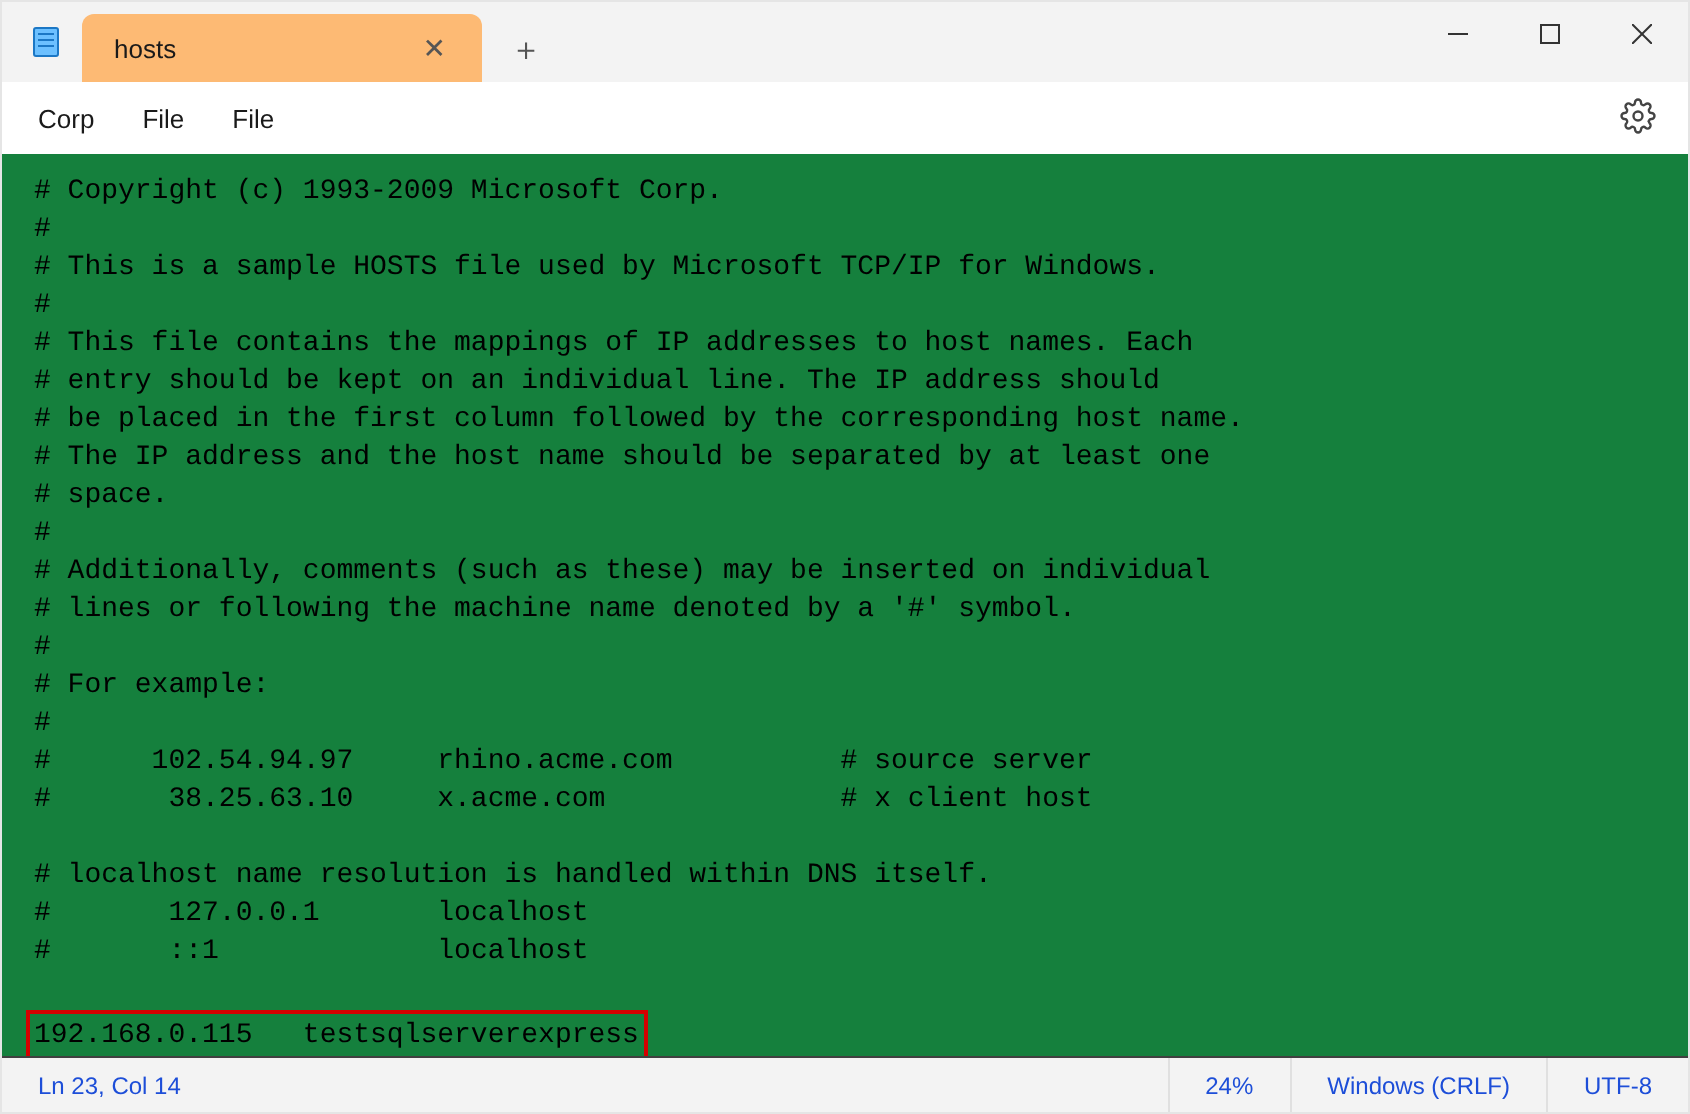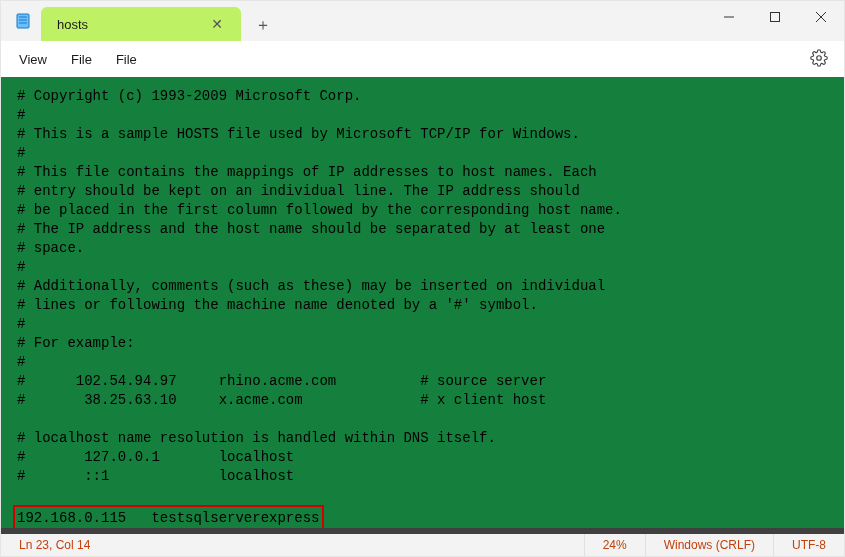--- a/index.html
+++ b/index.html
@@ -31,21 +31,21 @@
     align-items: flex-end;
     height: 100%;
   }
   .tab {
     display: flex;
     align-items: center;
     gap: 10px;
     height: 34px;
     margin-top: 6px;
     padding: 0 14px 0 16px;
-    background: #bef264;
+    background: #fdba74;
     border-top-left-radius: 6px;
     border-top-right-radius: 6px;
     font-size: 13px;
     cursor: pointer;
     min-width: 200px;
     justify-content: space-between;
   }
   .tab .close-x {
     font-size: 14px;
     color: #555;
@@ -105,23 +105,23 @@
     border: 2px solid #d40000;
     padding: 2px 3px 1px 2px;
     margin-left: -4px;
   }
 
   .statusbar {
     display: flex;
     align-items: center;
     height: 28px;
     background: #f3f3f3;
-    border-top: 6px solid #404040;
+    border-top: 1px solid #404040;
     font-size: 12px;
-    color: #c2410c;
+    color: #1d4ed8;
   }
   .status-cell {
     padding: 0 18px;
     height: 100%;
     display: flex; align-items: center;
     cursor: default;
   }
   .status-cell.sep { border-left: 1px solid #e0e0e0; }
   .statusbar .grow { flex: 1; }
 </style>
@@ -158,21 +158,21 @@
     <div class="win-btn close">
       <svg width="10" height="10" viewBox="0 0 10 10">
           <line x1="0" y1="0" x2="10" y2="10" stroke="currentColor" stroke-width="1"></line>
           <line x1="10" y1="0" x2="0" y2="10" stroke="currentColor" stroke-width="1"></line>
         </svg>
     </div>
   </div>
 </div>
 
 <div class="menubar">
-  <div class="menu-item">View</div>
+  <div class="menu-item">Corp</div>
   <div class="menu-item">File</div>
   <div class="menu-item">File</div>
   <div class="spacer"></div>
   <div class="settings-btn">
     <span>
       <svg width="18" height="18" viewBox="0 0 24 24" fill="none" stroke="#444" stroke-width="1.6">
           <circle cx="12" cy="12" r="3"></circle>
           <path d="M19.4 15a1.7 1.7 0 0 0 .34 1.87l.06.06a2 2 0 1 1-2.83 2.83l-.06-.06a1.7 1.7 0 0 0-1.87-.34 1.7 1.7 0 0 0-1 1.56V21a2 2 0 1 1-4 0v-.09a1.7 1.7 0 0 0-1-1.56 1.7 1.7 0 0 0-1.87.34l-.06.06a2 2 0 1 1-2.83-2.83l.06-.06a1.7 1.7 0 0 0 .34-1.87 1.7 1.7 0 0 0-1.56-1H3a2 2 0 1 1 0-4h.09a1.7 1.7 0 0 0 1.56-1 1.7 1.7 0 0 0-.34-1.87l-.06-.06a2 2 0 1 1 2.83-2.83l.06.06a1.7 1.7 0 0 0 1.87.34H9a1.7 1.7 0 0 0 1-1.56V3a2 2 0 1 1 4 0v.09a1.7 1.7 0 0 0 1 1.56 1.7 1.7 0 0 0 1.87-.34l.06-.06a2 2 0 1 1 2.83 2.83l-.06.06a1.7 1.7 0 0 0-.34 1.87V9a1.7 1.7 0 0 0 1.56 1H21a2 2 0 1 1 0 4h-.09a1.7 1.7 0 0 0-1.56 1z"></path>
         </svg>
     </span>

